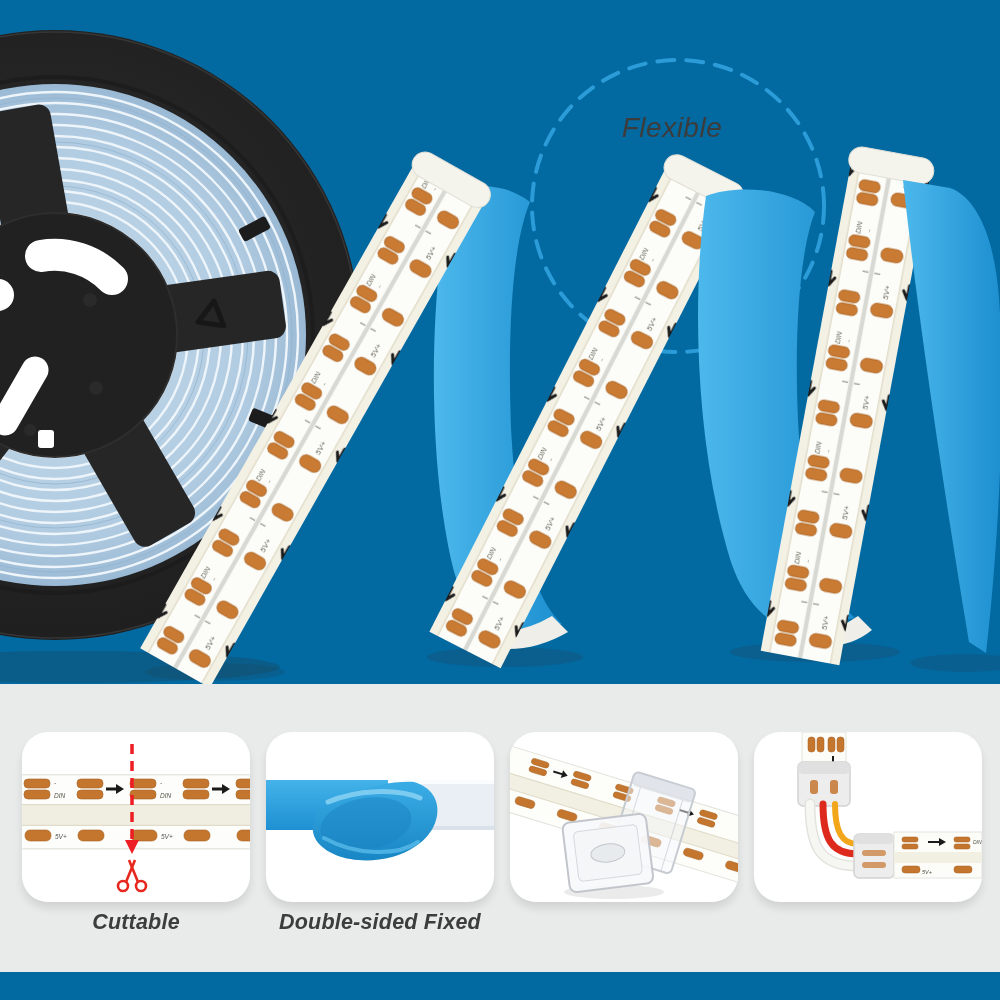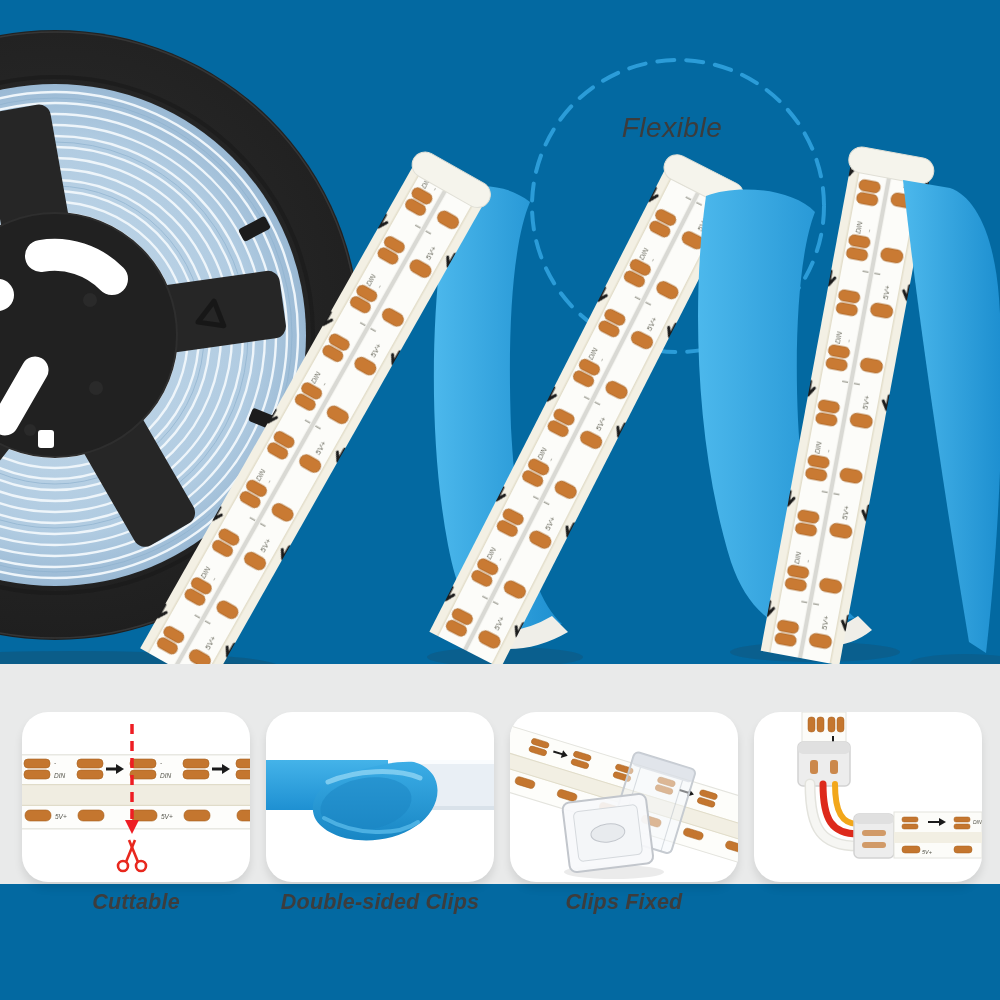--- a/index.html
+++ b/index.html
@@ -1,19 +1,19 @@
 <!DOCTYPE html>
 <html><head>
 <meta charset="utf-8">
 <style>
   html,body{margin:0;padding:0;background:#fff;}
   .stage{position:relative;width:1000px;height:1000px;background:#0369a1;overflow:hidden;
          font-family:"Liberation Sans",sans-serif;font-style:italic;}
   .scene-svg{position:absolute;left:0;top:0;}
-  .features-section{position:absolute;left:0;top:664px;width:1000px;height:220px;background:#e9eaea;}
+  .features-section{position:absolute;left:0;top:684px;width:1000px;height:288px;background:#e9eaea;}
   .feature-card{position:absolute;top:48px;width:228px;height:170px;background:#ffffff;
                 border-radius:26px;box-shadow:0 6px 9px rgba(0,0,0,0.10);overflow:hidden;}
   .card-1{left:22px;} .card-2{left:266px;} .card-3{left:510px;} .card-4{left:754px;}
   .feature-label{position:absolute;top:226px;width:228px;text-align:center;
                  font-size:21.5px;font-weight:bold;color:#3d3d3d;letter-spacing:0.2px;}
   .label-1{left:22px;} .label-2{left:266px;} .label-3{left:510px;} .label-4{left:754px;}
   svg text{font-family:"Liberation Sans",sans-serif;}
   .flex-text{font-size:28px;fill:#3c3c3c;letter-spacing:0.5px;}
   .strip-mark{fill:#6a6a5e;}
 </style>
@@ -351,17 +351,16 @@
             <line x1="174" y1="110" x2="186" y2="110"></line>
               <path d="M185,106 L192,110 L185,114 Z" stroke="none"></path>
           </g>
           <text x="168" y="142" font-size="5.5" fill="#55554b">5V+</text>
           <text x="219" y="112" font-size="5" fill="#55554b">DIN</text>
         </g>
       </svg>
     </div>
 
     <div class="feature-label label-1">Cuttable</div>
-    <div class="feature-label label-2">Double-sided Clips</div>
-    <div class="feature-label label-3">Clips Fixed</div>
+    <div class="feature-label label-2">Double-sided Fixed</div>
   </div>
 
 </div>
 
 </body></html>

